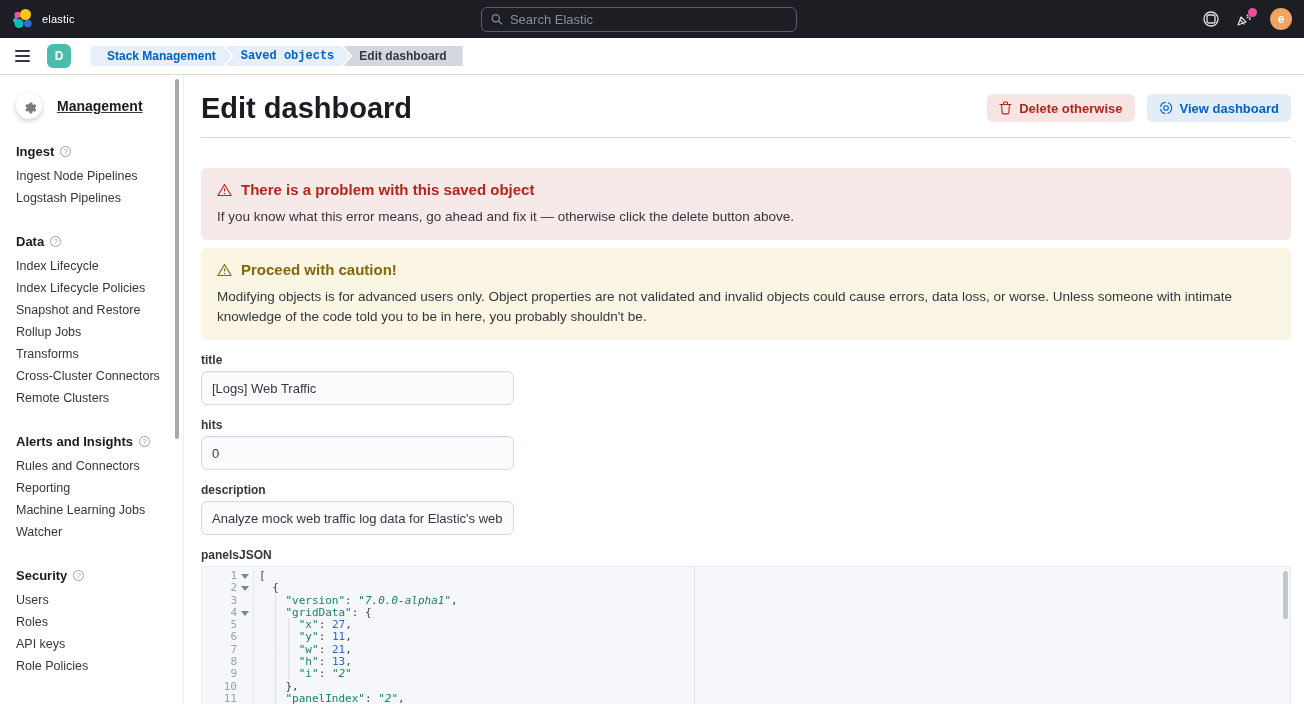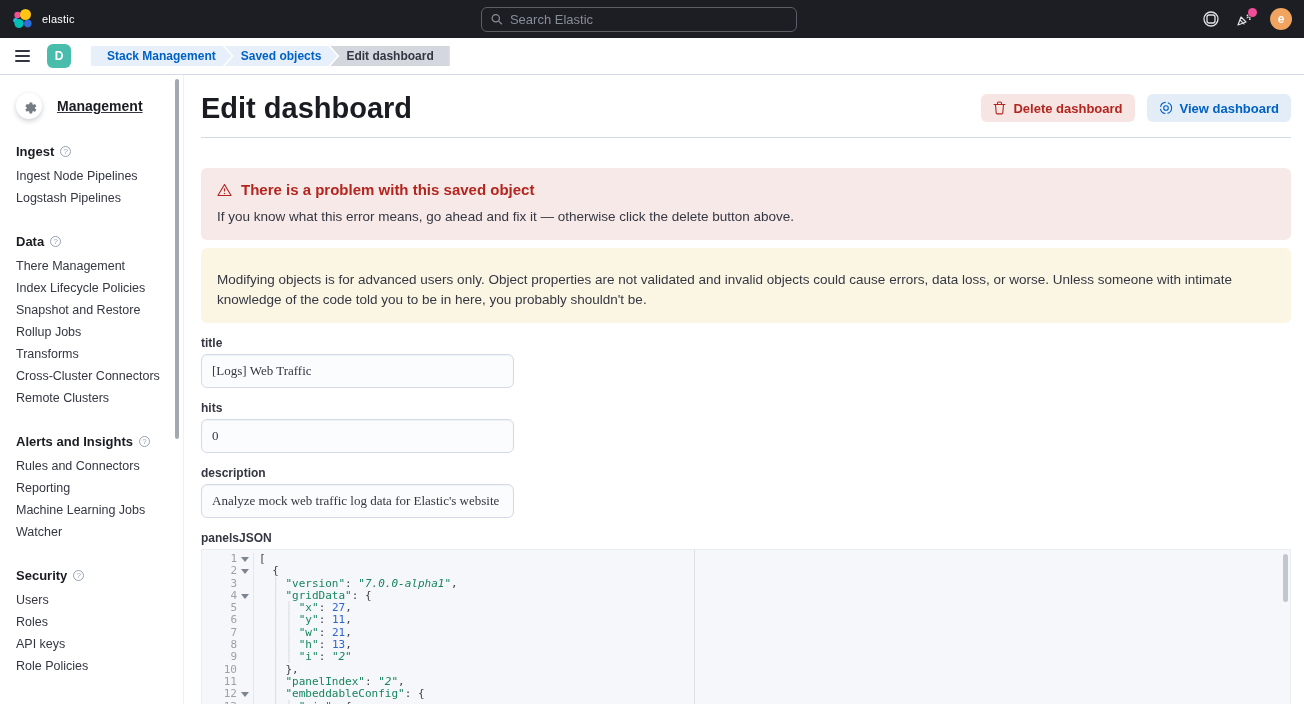--- a/index.html
+++ b/index.html
@@ -40,21 +40,21 @@
   .hamburger span{ display:block; width:15px; height:2px; background:#343741; border-radius:1px; }
   .space-badge{ width:24px; height:24px; border-radius:6px; background:var(--badge-teal);
     color:#fff; font-weight:700; font-size:12px; display:flex; align-items:center;
     justify-content:center; cursor:pointer; }
   .crumbs{ display:flex; align-items:center; margin-left:8px; }
   .crumb{ height:20px; display:flex; align-items:center; padding:0 16px;
     font-size:12px; font-weight:600; cursor:pointer; white-space:nowrap; }
   .crumb.blue{ background:#e7f0fa; color:var(--accent-blue); }
   .crumb.first{ clip-path:polygon(0 0, calc(100% - 9px) 0, 100% 50%, calc(100% - 9px) 100%, 0 100%); }
   .crumb.mid{ margin-left:-7px;
-    clip-path:polygon(0 0, calc(100% - 9px) 0, 100% 50%, calc(100% - 9px) 100%, 0 100%, 9px 50%); }
+    clip-path:polygon(0 0, calc(100% - 9px) 0, 100% 50%, calc(100% - 9px) 100%, 0 100%, 9px 50%);font-family:Liberation Mono, monospace; }
   .crumb.last{ margin-left:-7px; background:#d4d7dd; color:#343741;
     clip-path:polygon(0 0, 100% 0, 100% 100%, 0 100%, 9px 50%); }
 
   
   .content-row{ display:flex; height:629px; overflow:hidden; }
 
   
   .sidenav{ width:184px; flex:0 0 184px; position:relative; padding:18px 14px 0 16px;
     box-shadow: inset -1px 0 0 #eef1f4; }
   .side-scrollbar{ position:absolute; right:5px; top:4px; width:4px; height:360px;
@@ -88,21 +88,21 @@
   .callout.warn{ background:#fbf6e4; margin-top:8px; }
   .co-title{ font-size:15px; font-weight:600; display:flex; align-items:center; gap:9px; }
   .callout.error .co-title{ color:var(--danger-red); }
   .callout.warn .co-title{ color:var(--warning-gold); }
   .co-body{ font-size:13.5px; color:#343741; margin-top:9px; line-height:20px; }
 
   .field{ margin-top:13px; }
   .f-label{ font-size:12px; font-weight:700; color:#343741; margin-bottom:4px; }
   .f-input{ width:313px; height:28px; border:1px solid #d3dae6; border-radius:6px;
     background:#fbfcfd; padding:16px 10px; font-size:13px; color:#343741;
-    font-family:Liberation Serif, serif; box-shadow:0 1px 1px rgba(152,162,179,.1) inset; }
+    font-family:Liberation Sans, sans-serif; box-shadow:0 1px 1px rgba(152,162,179,.1) inset; }
 
   
   .editor{ margin-top:4px; width:1090px; height:176px; position:relative;
     background:#f6f7fa; border:1px solid #e9ecf0; overflow:hidden;
     font-family:"DejaVu Sans Mono", monospace; font-size:11px; line-height:12.3px;
     cursor:text; }
   .print-margin{ position:absolute; left:492px; top:0; bottom:0; width:1px;
     background:#dcdfe4; }
   .ed-scrollbar{ position:absolute; right:2px; top:4px; width:5px; height:48px;
     background:#c2c7ce; border-radius:3px; cursor:pointer; }
@@ -193,21 +193,21 @@
         <div class="sec-head">
           <span>Ingest</span>
           <span class="q-icon">?</span>
         </div>
         <div class="side-item">Ingest Node Pipelines</div>
         <div class="side-item">Logstash Pipelines</div>
         <div class="sec-head">
           <span>Data</span>
           <span class="q-icon">?</span>
         </div>
-        <div class="side-item">There Management</div>
+        <div class="side-item">Index Lifecycle</div>
         <div class="side-item">Index Lifecycle Policies</div>
         <div class="side-item">Snapshot and Restore</div>
         <div class="side-item">Rollup Jobs</div>
         <div class="side-item">Transforms</div>
         <div class="side-item">Cross-Cluster Connectors</div>
         <div class="side-item">Remote Clusters</div>
         <div class="sec-head">
           <span>Alerts and Insights</span>
           <span class="q-icon">?</span>
         </div>
@@ -227,21 +227,21 @@
   </aside>
 
   <main class="main">
     <div class="page-header">
       <h1 class="page-title">Edit dashboard</h1>
       <div class="hdr-buttons">
         <button class="btn danger">
           <svg width="13" height="14" viewBox="0 0 13 14">
             <path d="M1 3.5h11M4.5 3.5V2a1 1 0 0 1 1-1h2a1 1 0 0 1 1 1v1.5M2.5 3.5l.7 8.5a1 1 0 0 0 1 .9h4.6a1 1 0 0 0 1-.9l.7-8.5" fill="none" stroke="currentColor" stroke-width="1.1" stroke-linecap="round"></path>
           </svg>
-          <span>Delete dashboard</span>
+          <span>Delete otherwise</span>
         </button>
         <button class="btn primary">
           <svg width="14" height="14" viewBox="0 0 14 14">
             <circle cx="7" cy="7" r="5.6" fill="none" stroke="currentColor" stroke-width="1.1" stroke-dasharray="7 2.2"></circle>
             <circle cx="7" cy="7" r="2.3" fill="none" stroke="currentColor" stroke-width="1.1"></circle>
           </svg>
           <span>View dashboard</span>
         </button>
       </div>
     </div>
@@ -252,20 +252,28 @@
           <path d="M8 1.2 15 12.8H1z" fill="none" stroke="#b4251e" stroke-width="1.2" stroke-linejoin="round"></path>
           <line x1="8" y1="5.3" x2="8" y2="8.6" stroke="#b4251e" stroke-width="1.2"></line>
           <circle cx="8" cy="10.6" r="0.8" fill="#b4251e"></circle>
         </svg>
         <span>There is a problem with this saved object</span>
       </div>
       <div class="co-body">If you know what this error means, go ahead and fix it — otherwise click the delete button above.</div>
     </div>
 
     <div class="callout warn">
+      <div class="co-title">
+        <svg width="15" height="14" viewBox="0 0 16 14">
+          <path d="M8 1.2 15 12.8H1z" fill="none" stroke="#83670b" stroke-width="1.2" stroke-linejoin="round"></path>
+          <line x1="8" y1="5.3" x2="8" y2="8.6" stroke="#83670b" stroke-width="1.2"></line>
+          <circle cx="8" cy="10.6" r="0.8" fill="#83670b"></circle>
+        </svg>
+        <span>Proceed with caution!</span>
+      </div>
       <div class="co-body">Modifying objects is for advanced users only. Object properties are not validated and invalid objects could cause errors, data loss, or worse. Unless someone with intimate knowledge of the code told you to be in here, you probably shouldn't be.</div>
     </div>
 
     <div class="field">
       <div class="f-label">title</div>
       <input class="f-input" value="[Logs] Web Traffic" style="">
     </div>
     <div class="field">
       <div class="f-label">hits</div>
       <input class="f-input" value="0" style="">

